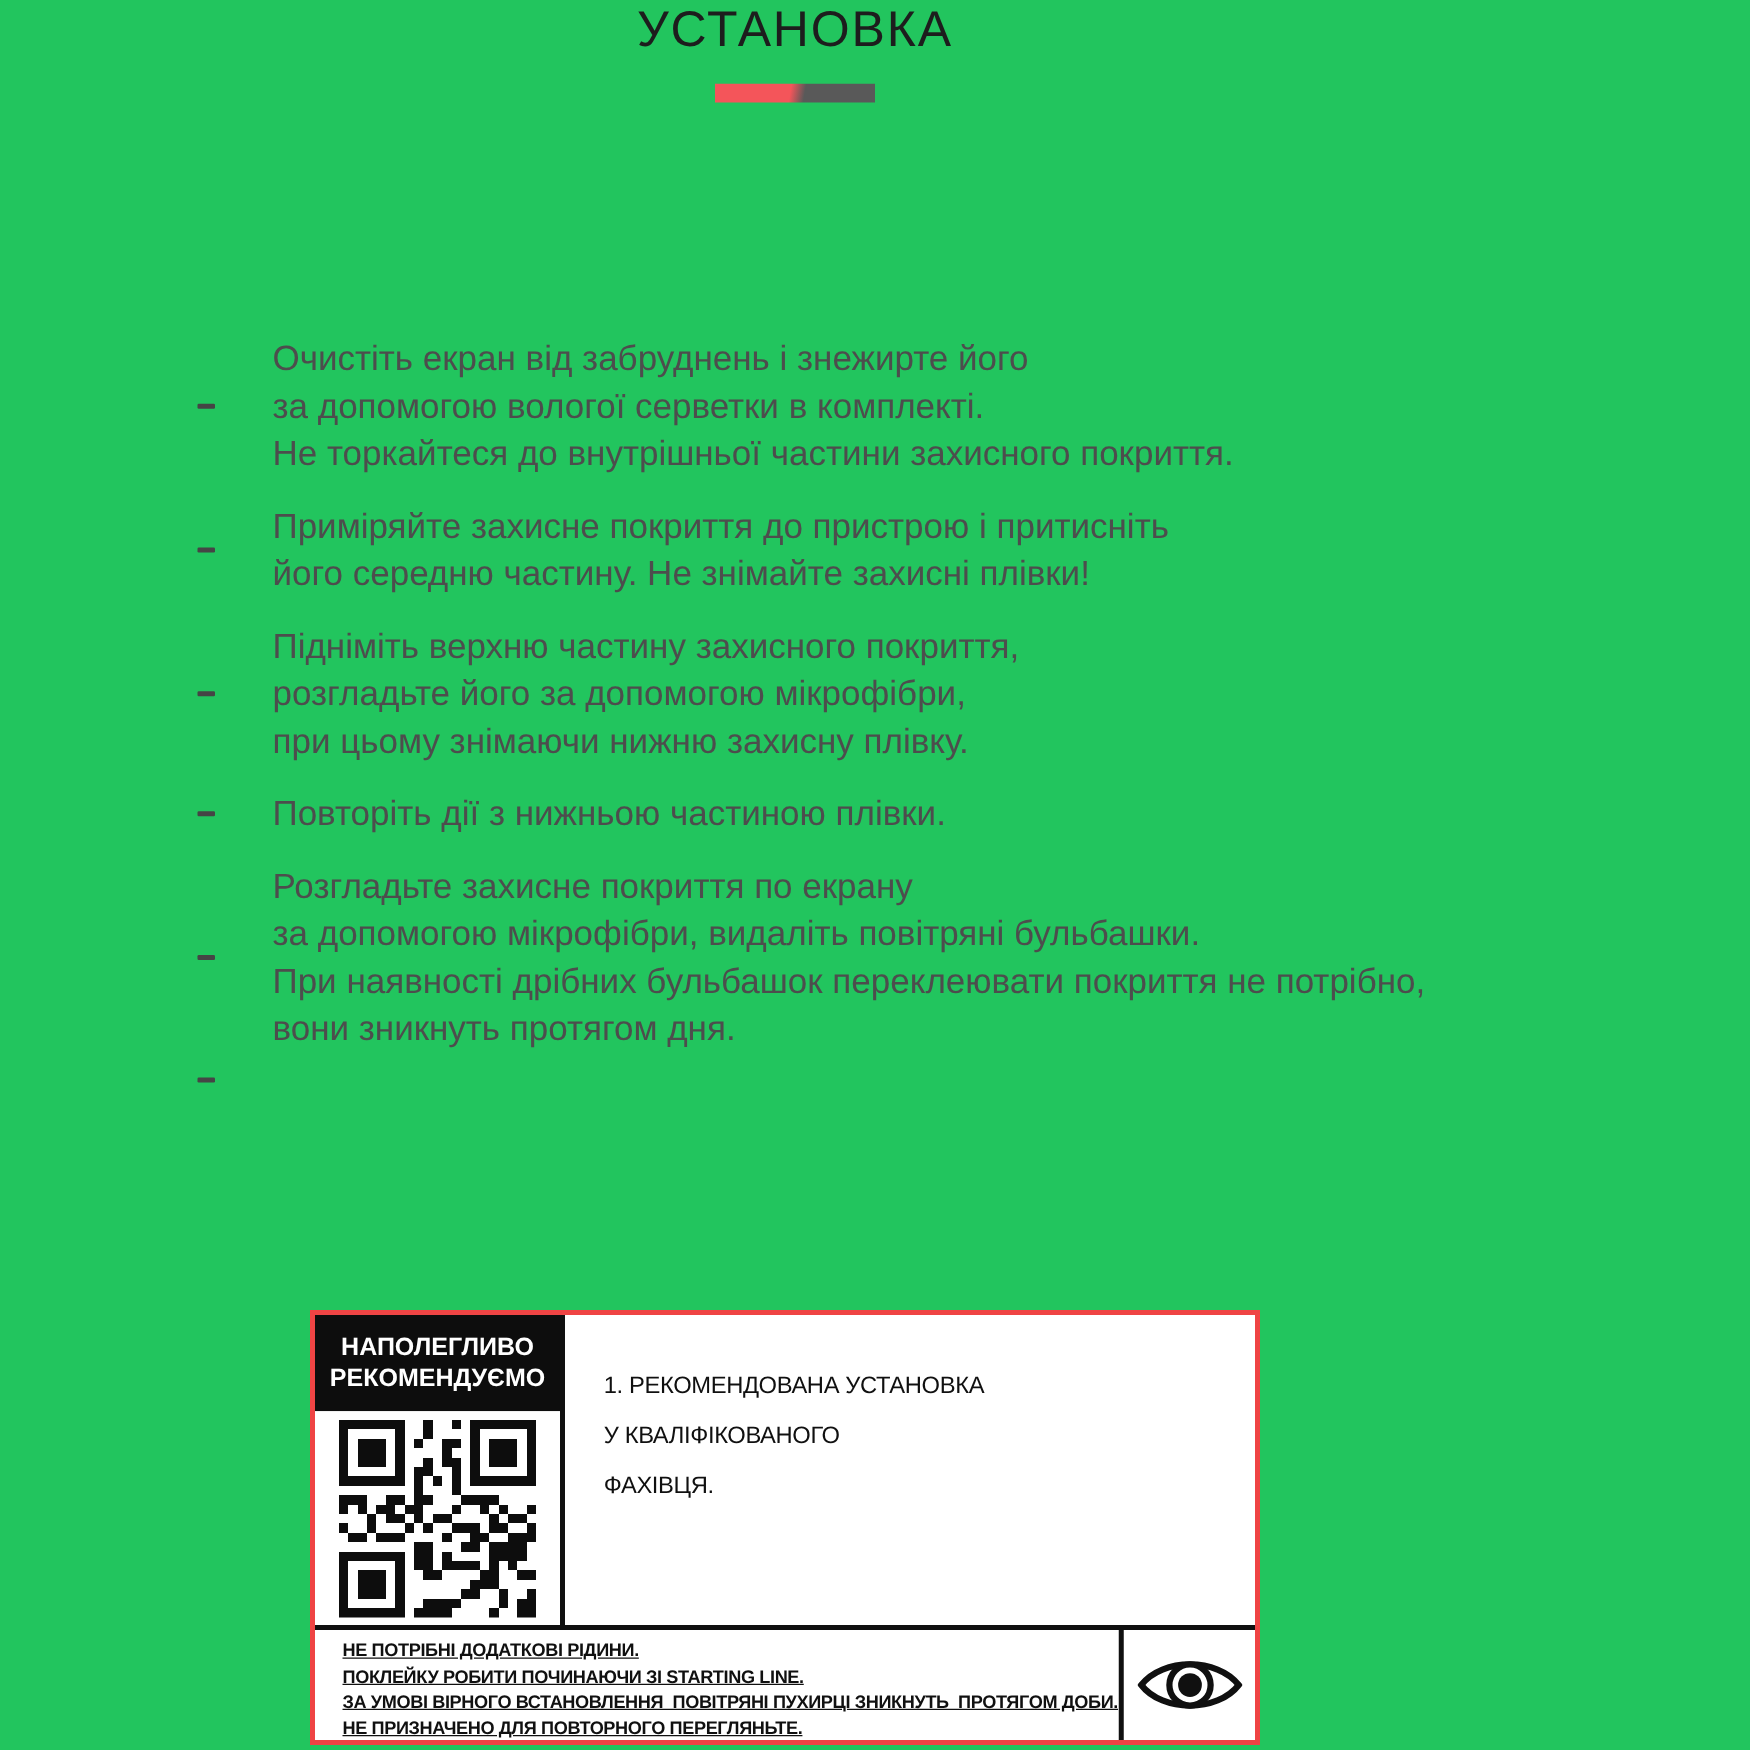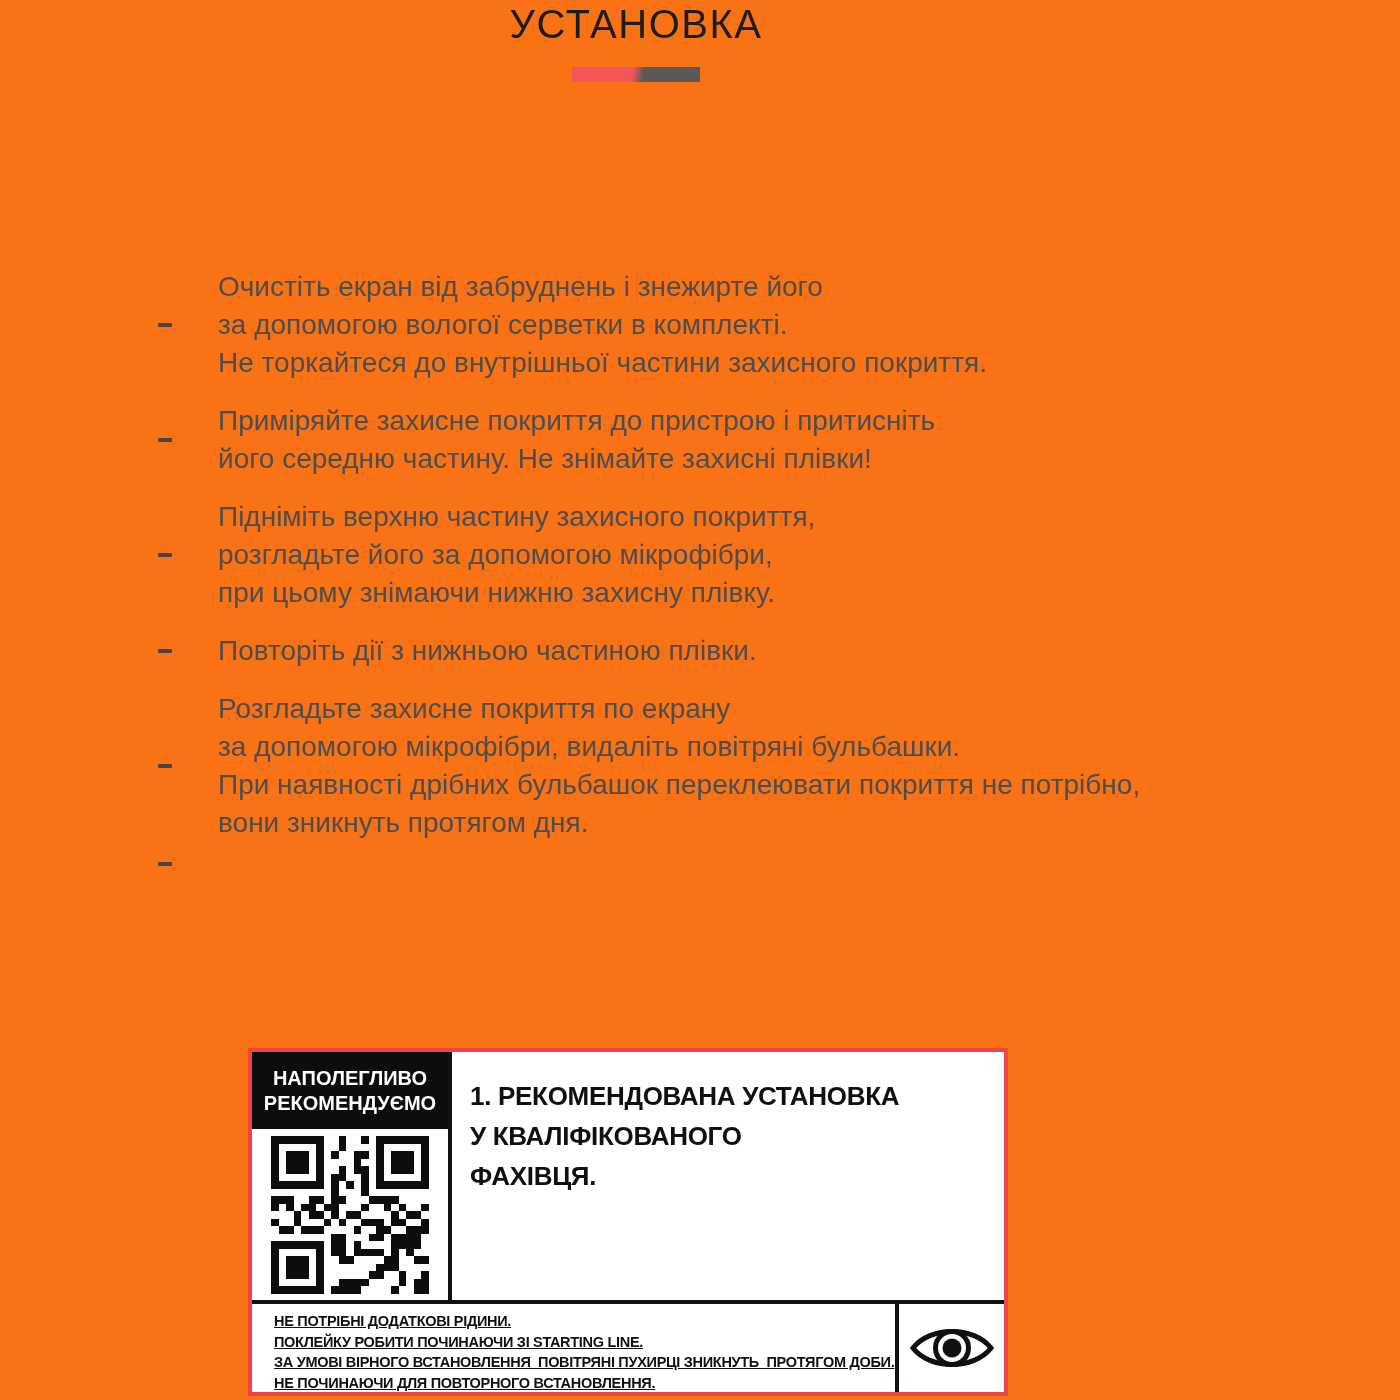--- a/index.html
+++ b/index.html
@@ -1,19 +1,19 @@
 <!DOCTYPE html>
 <html><head>
 <meta charset="utf-8">
 <style>
   html,body{margin:0;padding:0;background:#ffffff;}
   .page{
     position:relative;
     width:1400px;height:1400px;
-    background:#f97316;
+    background:#22c55e;
     font-family:"Liberation Sans", sans-serif;
     overflow:hidden;
   }
   
   .title{
     position:absolute;left:0;top:2px;width:1272px;
     text-align:center;
     font-size:40px;font-weight:400;letter-spacing:1.5px;
     color:#1d1d1d;
   }
@@ -56,21 +56,21 @@
     font-weight:700;font-size:20px;line-height:25px;
     text-align:center;white-space:pre-line;
     display:flex;align-items:center;justify-content:center;
   }
   .qr-wrap{
     flex:1;display:flex;align-items:center;justify-content:center;
     background:#ffffff;
   }
   .rec-right{flex:1;padding:24px 0 0 18px;box-sizing:border-box;}
   .rec-point{
-    margin:0;font-weight:700;font-size:26px;line-height:40px;
+    margin:13px;font-weight:400;font-size:19px;line-height:40px;
     letter-spacing:-0.3px;white-space:pre-line;
   }
   .rec-point + .rec-point{margin-top:16px;}
   .rec-bottom{
     display:flex;height:92px;border-top:4px solid #101010;box-sizing:border-box;
   }
   .rec-notes{
     flex:1;padding:7px 0 0 22px;overflow:hidden;
   }
   .rec-notes .note-line{
@@ -369,21 +369,21 @@
         <p class="rec-point">1. РЕКОМЕНДОВАНА УСТАНОВКА
 У КВАЛІФІКОВАНОГО
 ФАХІВЦЯ.</p>
       </div>
     </div>
     <div class="rec-bottom">
       <div class="rec-notes">
         <div class="note-line">НЕ ПОТРІБНІ ДОДАТКОВІ РІДИНИ.</div>
         <div class="note-line">ПОКЛЕЙКУ РОБИТИ ПОЧИНАЮЧИ ЗІ STARTING LINE.</div>
         <div class="note-line">ЗА УМОВІ ВІРНОГО ВСТАНОВЛЕННЯ  ПОВІТРЯНІ ПУХИРЦІ ЗНИКНУТЬ  ПРОТЯГОМ ДОБИ.</div>
-        <div class="note-line">НЕ ПОЧИНАЮЧИ ДЛЯ ПОВТОРНОГО ВСТАНОВЛЕННЯ.</div>
+        <div class="note-line">НЕ ПРИЗНАЧЕНО ДЛЯ ПОВТОРНОГО ПЕРЕГЛЯНЬТЕ.</div>
       </div>
       <div class="eye-cell">
         <svg width="84" height="54" viewBox="0 0 84 54">
           <path d="M3,27 C20,5 64,5 81,27 C64,49 20,49 3,27 Z" fill="none" stroke="#101010" stroke-width="5"></path>
           <circle cx="42" cy="27" r="16.5" fill="#ffffff" stroke="#101010" stroke-width="5"></circle>
           <circle cx="42" cy="27" r="9.5" fill="#101010"></circle>
         </svg>
       </div>
     </div>
   </div>

